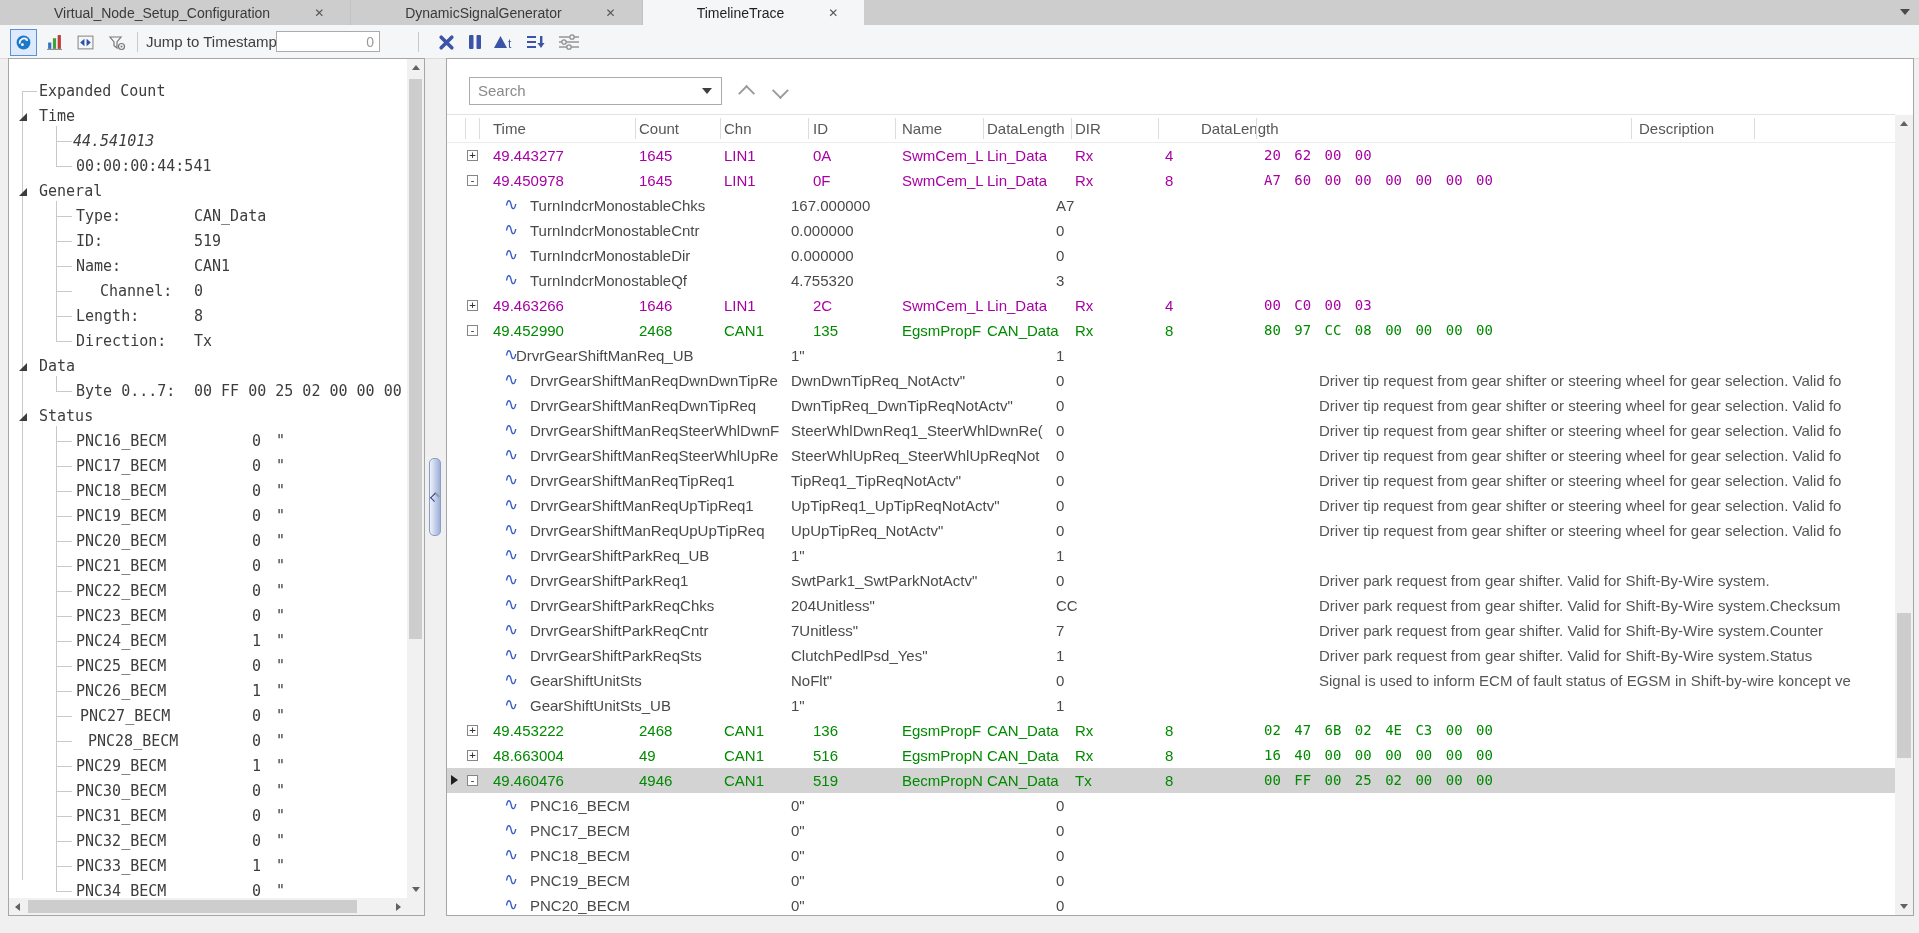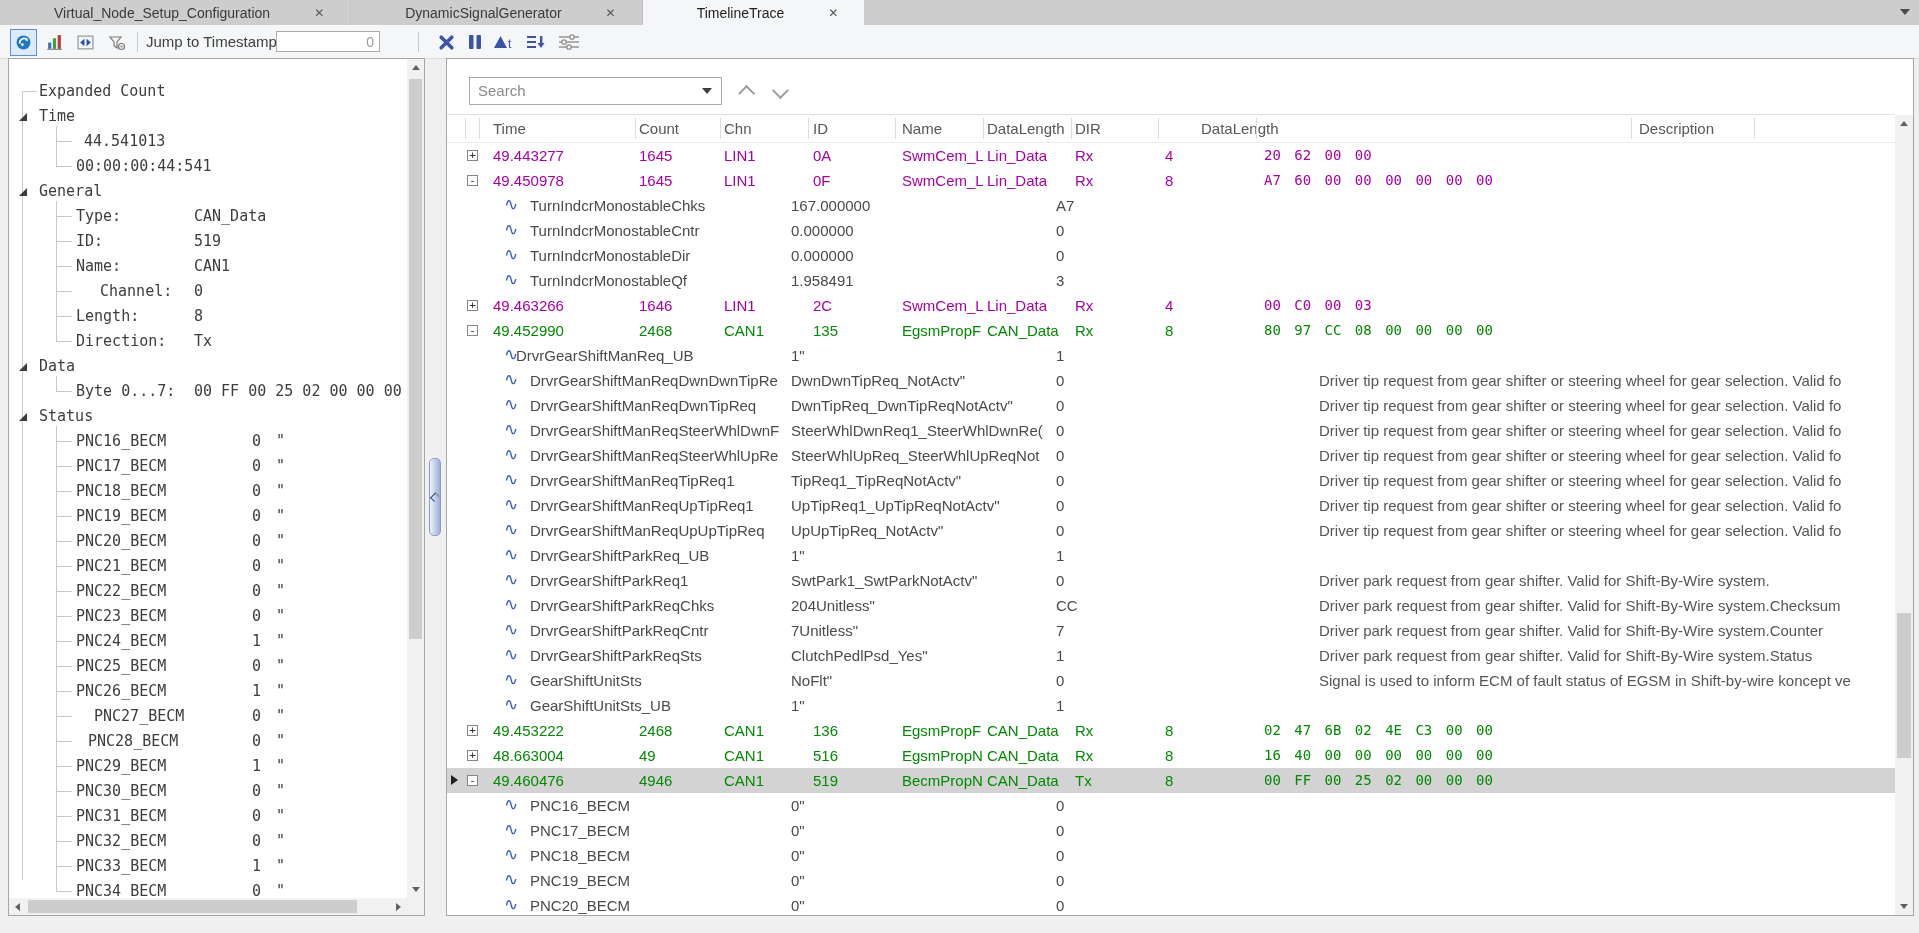--- a/index.html
+++ b/index.html
@@ -156,21 +156,21 @@
     </svg>
   </div>
 </div>
 
 <div id="left-panel" class="panel">
   <div id="tree">
       <div class="tline" style="left: 13px; top: 32px; width: 1px; height: 789px;"></div>
       <div class="trow" style="top: 20px;"><span style="position: absolute; left: 30px;">Expanded Count</span></div>
       <div class="tline" style="left: 13px; top: 32px; width: 15px; height: 1px;"></div>
       <div class="trow" style="top: 45px;"><div class="texp" style="position: absolute; left: 10px; top: 9px;"></div><span style="position: absolute; left: 30px;">Time</span></div>
-      <div class="trow" style="top: 70px;"><span style="position: absolute; left: 75px;">44.541013</span></div>
+      <div class="trow" style="top: 70px;"><span style="position: absolute; left: 64px; font-style: italic;">44.541013</span></div>
       <div class="tline" style="left: 47px; top: 82px; width: 16px; height: 1px;"></div>
       <div class="trow" style="top: 95px;"><span style="position: absolute; left: 67px;">00:00:00:44:541</span></div>
       <div class="tline" style="left: 47px; top: 107px; width: 16px; height: 1px;"></div>
       <div class="trow" style="top: 120px;"><div class="texp" style="position: absolute; left: 10px; top: 9px;"></div><span style="position: absolute; left: 30px;">General</span></div>
       <div class="trow" style="top: 145px;"><span style="position: absolute; left: 67px;">Type:</span><span style="position: absolute; left: 185px;">CAN_Data</span></div>
       <div class="tline" style="left: 47px; top: 157px; width: 16px; height: 1px;"></div>
       <div class="trow" style="top: 170px;"><span style="position: absolute; left: 67px;">ID:</span><span style="position: absolute; left: 185px;">519</span></div>
       <div class="tline" style="left: 47px; top: 182px; width: 16px; height: 1px;"></div>
       <div class="trow" style="top: 195px;"><span style="position: absolute; left: 67px;">Name:</span><span style="position: absolute; left: 185px;">CAN1</span></div>
       <div class="tline" style="left: 47px; top: 207px; width: 16px; height: 1px;"></div>
@@ -199,21 +199,21 @@
       <div class="trow" style="top: 520px;"><span style="position: absolute; left: 67px;">PNC22_BECM</span><span style="position: absolute; left: 243px;">0</span><span style="position: absolute; left: 267px;">"</span></div>
       <div class="tline" style="left: 47px; top: 532px; width: 16px; height: 1px;"></div>
       <div class="trow" style="top: 545px;"><span style="position: absolute; left: 67px;">PNC23_BECM</span><span style="position: absolute; left: 243px;">0</span><span style="position: absolute; left: 267px;">"</span></div>
       <div class="tline" style="left: 47px; top: 557px; width: 16px; height: 1px;"></div>
       <div class="trow" style="top: 570px;"><span style="position: absolute; left: 67px;">PNC24_BECM</span><span style="position: absolute; left: 243px;">1</span><span style="position: absolute; left: 267px;">"</span></div>
       <div class="tline" style="left: 47px; top: 582px; width: 16px; height: 1px;"></div>
       <div class="trow" style="top: 595px;"><span style="position: absolute; left: 67px;">PNC25_BECM</span><span style="position: absolute; left: 243px;">0</span><span style="position: absolute; left: 267px;">"</span></div>
       <div class="tline" style="left: 47px; top: 607px; width: 16px; height: 1px;"></div>
       <div class="trow" style="top: 620px;"><span style="position: absolute; left: 67px;">PNC26_BECM</span><span style="position: absolute; left: 243px;">1</span><span style="position: absolute; left: 267px;">"</span></div>
       <div class="tline" style="left: 47px; top: 632px; width: 16px; height: 1px;"></div>
-      <div class="trow" style="top: 645px;"><span style="position: absolute; left: 85px;">PNC27_BECM</span><span style="position: absolute; left: 243px;">0</span><span style="position: absolute; left: 267px;">"</span></div>
+      <div class="trow" style="top: 645px;"><span style="position: absolute; left: 71px;">PNC27_BECM</span><span style="position: absolute; left: 243px;">0</span><span style="position: absolute; left: 267px;">"</span></div>
       <div class="tline" style="left: 47px; top: 657px; width: 16px; height: 1px;"></div>
       <div class="trow" style="top: 670px;"><span style="position: absolute; left: 67px; margin-left: 12px;">PNC28_BECM</span><span style="position: absolute; left: 243px;">0</span><span style="position: absolute; left: 267px;">"</span></div>
       <div class="tline" style="left: 47px; top: 682px; width: 16px; height: 1px;"></div>
       <div class="trow" style="top: 695px;"><span style="position: absolute; left: 67px;">PNC29_BECM</span><span style="position: absolute; left: 243px;">1</span><span style="position: absolute; left: 267px;">"</span></div>
       <div class="tline" style="left: 47px; top: 707px; width: 16px; height: 1px;"></div>
       <div class="trow" style="top: 720px;"><span style="position: absolute; left: 67px;">PNC30_BECM</span><span style="position: absolute; left: 243px;">0</span><span style="position: absolute; left: 267px;">"</span></div>
       <div class="tline" style="left: 47px; top: 732px; width: 16px; height: 1px;"></div>
       <div class="trow" style="top: 745px;"><span style="position: absolute; left: 67px;">PNC31_BECM</span><span style="position: absolute; left: 243px;">0</span><span style="position: absolute; left: 267px;">"</span></div>
       <div class="tline" style="left: 47px; top: 757px; width: 16px; height: 1px;"></div>
       <div class="trow" style="top: 770px;"><span style="position: absolute; left: 67px;">PNC32_BECM</span><span style="position: absolute; left: 243px;">0</span><span style="position: absolute; left: 267px;">"</span></div>
@@ -289,21 +289,21 @@
       <div class="vline" style="left: 1184px;"></div>
       <div class="vline" style="left: 1307px;"></div>
     </div>
   <div id="thead-bottom"></div>
   <div id="rows">
       <div class="row lin" style="top: 0px;"><div class="exp">+</div><span class="c" style="left: 46px;">49.443277</span><span class="c" style="left: 192px;">1645</span><span class="c" style="left: 277px;">LIN1</span><span class="c" style="left: 366px;">0A</span><span class="c" style="left: 455px; width: 82px;">SwmCem_L</span><span class="c" style="left: 540px;">Lin_Data</span><span class="c" style="left: 628px;">Rx</span><span class="c" style="left: 718px;">4</span><span class="c mono" style="left: 817px;">20 62 00 00</span></div>
       <div class="row lin" style="top: 25px;"><div class="exp">-</div><span class="c" style="left: 46px;">49.450978</span><span class="c" style="left: 192px;">1645</span><span class="c" style="left: 277px;">LIN1</span><span class="c" style="left: 366px;">0F</span><span class="c" style="left: 455px; width: 82px;">SwmCem_L</span><span class="c" style="left: 540px;">Lin_Data</span><span class="c" style="left: 628px;">Rx</span><span class="c" style="left: 718px;">8</span><span class="c mono" style="left: 817px;">A7 60 00 00 00 00 00 00</span></div>
       <div class="row sig" style="top: 50px;"><span class="wave">∿</span><span class="c" style="left: 83px; width: 259px;">TurnIndcrMonostableChks</span><span class="c" style="left: 344px; width: 263px;">167.000000</span><span class="c" style="left: 609px;">A7</span></div>
       <div class="row sig" style="top: 75px;"><span class="wave">∿</span><span class="c" style="left: 83px; width: 259px;">TurnIndcrMonostableCntr</span><span class="c" style="left: 344px; width: 263px;">0.000000</span><span class="c" style="left: 609px;">0</span></div>
       <div class="row sig" style="top: 100px;"><span class="wave">∿</span><span class="c" style="left: 83px; width: 259px;">TurnIndcrMonostableDir</span><span class="c" style="left: 344px; width: 263px;">0.000000</span><span class="c" style="left: 609px;">0</span></div>
-      <div class="row sig" style="top: 125px;"><span class="wave">∿</span><span class="c" style="left: 83px; width: 259px;">TurnIndcrMonostableQf</span><span class="c" style="left: 344px; width: 263px;">1.958491</span><span class="c" style="left: 609px;">3</span></div>
+      <div class="row sig" style="top: 125px;"><span class="wave">∿</span><span class="c" style="left: 83px; width: 259px;">TurnIndcrMonostableQf</span><span class="c" style="left: 344px; width: 263px;">4.755320</span><span class="c" style="left: 609px;">3</span></div>
       <div class="row lin" style="top: 150px;"><div class="exp">+</div><span class="c" style="left: 46px;">49.463266</span><span class="c" style="left: 192px;">1646</span><span class="c" style="left: 277px;">LIN1</span><span class="c" style="left: 366px;">2C</span><span class="c" style="left: 455px; width: 82px;">SwmCem_L</span><span class="c" style="left: 540px;">Lin_Data</span><span class="c" style="left: 628px;">Rx</span><span class="c" style="left: 718px;">4</span><span class="c mono" style="left: 817px;">00 C0 00 03</span></div>
       <div class="row can" style="top: 175px;"><div class="exp">-</div><span class="c" style="left: 46px;">49.452990</span><span class="c" style="left: 192px;">2468</span><span class="c" style="left: 277px;">CAN1</span><span class="c" style="left: 366px;">135</span><span class="c" style="left: 455px; width: 82px;">EgsmPropF</span><span class="c" style="left: 540px;">CAN_Data</span><span class="c" style="left: 628px;">Rx</span><span class="c" style="left: 718px;">8</span><span class="c mono" style="left: 817px;">80 97 CC 08 00 00 00 00</span></div>
       <div class="row sig" style="top: 200px;"><span class="wave">∿</span><span class="c" style="left: 69px; width: 259px;">DrvrGearShiftManReq_UB</span><span class="c" style="left: 344px; width: 263px;">1"</span><span class="c" style="left: 609px;">1</span></div>
       <div class="row sig" style="top: 225px;"><span class="wave">∿</span><span class="c" style="left: 83px; width: 259px;">DrvrGearShiftManReqDwnDwnTipRe</span><span class="c" style="left: 344px; width: 263px;">DwnDwnTipReq_NotActv"</span><span class="c" style="left: 609px;">0</span><span class="c desc" style="left: 872px; width: 574px;">Driver tip request from gear shifter or steering wheel for gear selection. Valid fo</span></div>
       <div class="row sig" style="top: 250px;"><span class="wave">∿</span><span class="c" style="left: 83px; width: 259px;">DrvrGearShiftManReqDwnTipReq</span><span class="c" style="left: 344px; width: 263px;">DwnTipReq_DwnTipReqNotActv"</span><span class="c" style="left: 609px;">0</span><span class="c desc" style="left: 872px; width: 574px;">Driver tip request from gear shifter or steering wheel for gear selection. Valid fo</span></div>
       <div class="row sig" style="top: 275px;"><span class="wave">∿</span><span class="c" style="left: 83px; width: 259px;">DrvrGearShiftManReqSteerWhlDwnF</span><span class="c" style="left: 344px; width: 263px;">SteerWhlDwnReq1_SteerWhlDwnRe(</span><span class="c" style="left: 609px;">0</span><span class="c desc" style="left: 872px; width: 574px;">Driver tip request from gear shifter or steering wheel for gear selection. Valid fo</span></div>
       <div class="row sig" style="top: 300px;"><span class="wave">∿</span><span class="c" style="left: 83px; width: 259px;">DrvrGearShiftManReqSteerWhlUpRe</span><span class="c" style="left: 344px; width: 263px;">SteerWhlUpReq_SteerWhlUpReqNot</span><span class="c" style="left: 609px;">0</span><span class="c desc" style="left: 872px; width: 574px;">Driver tip request from gear shifter or steering wheel for gear selection. Valid fo</span></div>
       <div class="row sig" style="top: 325px;"><span class="wave">∿</span><span class="c" style="left: 83px; width: 259px;">DrvrGearShiftManReqTipReq1</span><span class="c" style="left: 344px; width: 263px;">TipReq1_TipReqNotActv"</span><span class="c" style="left: 609px;">0</span><span class="c desc" style="left: 872px; width: 574px;">Driver tip request from gear shifter or steering wheel for gear selection. Valid fo</span></div>
       <div class="row sig" style="top: 350px;"><span class="wave">∿</span><span class="c" style="left: 83px; width: 259px;">DrvrGearShiftManReqUpTipReq1</span><span class="c" style="left: 344px; width: 263px;">UpTipReq1_UpTipReqNotActv"</span><span class="c" style="left: 609px;">0</span><span class="c desc" style="left: 872px; width: 574px;">Driver tip request from gear shifter or steering wheel for gear selection. Valid fo</span></div>
       <div class="row sig" style="top: 375px;"><span class="wave">∿</span><span class="c" style="left: 83px; width: 259px;">DrvrGearShiftManReqUpUpTipReq</span><span class="c" style="left: 344px; width: 263px;">UpUpTipReq_NotActv"</span><span class="c" style="left: 609px;">0</span><span class="c desc" style="left: 872px; width: 574px;">Driver tip request from gear shifter or steering wheel for gear selection. Valid fo</span></div>

